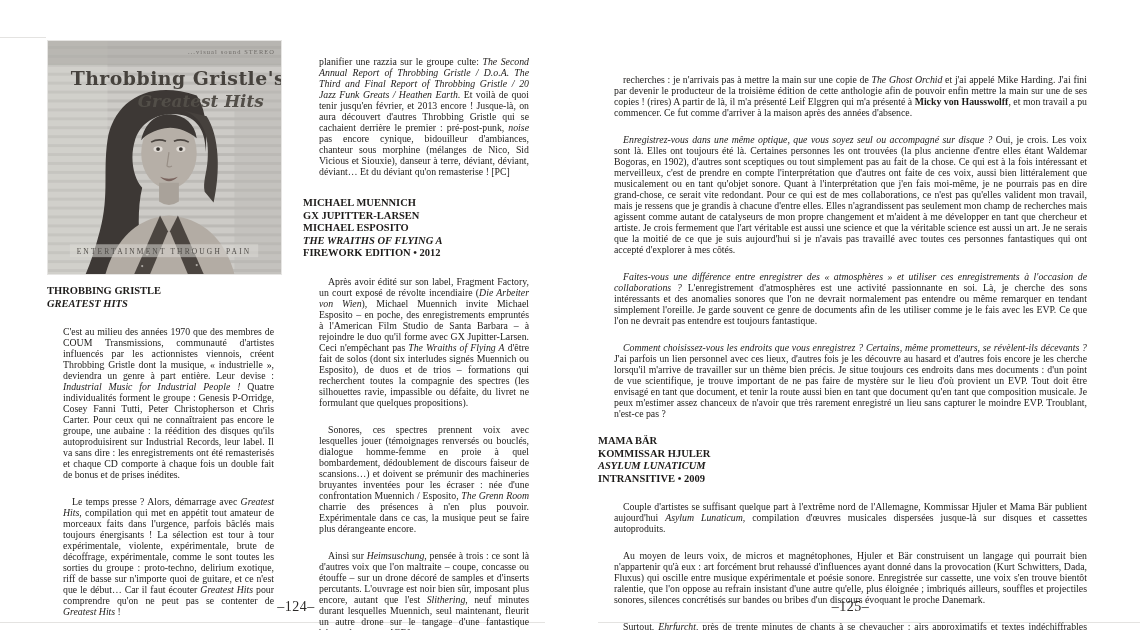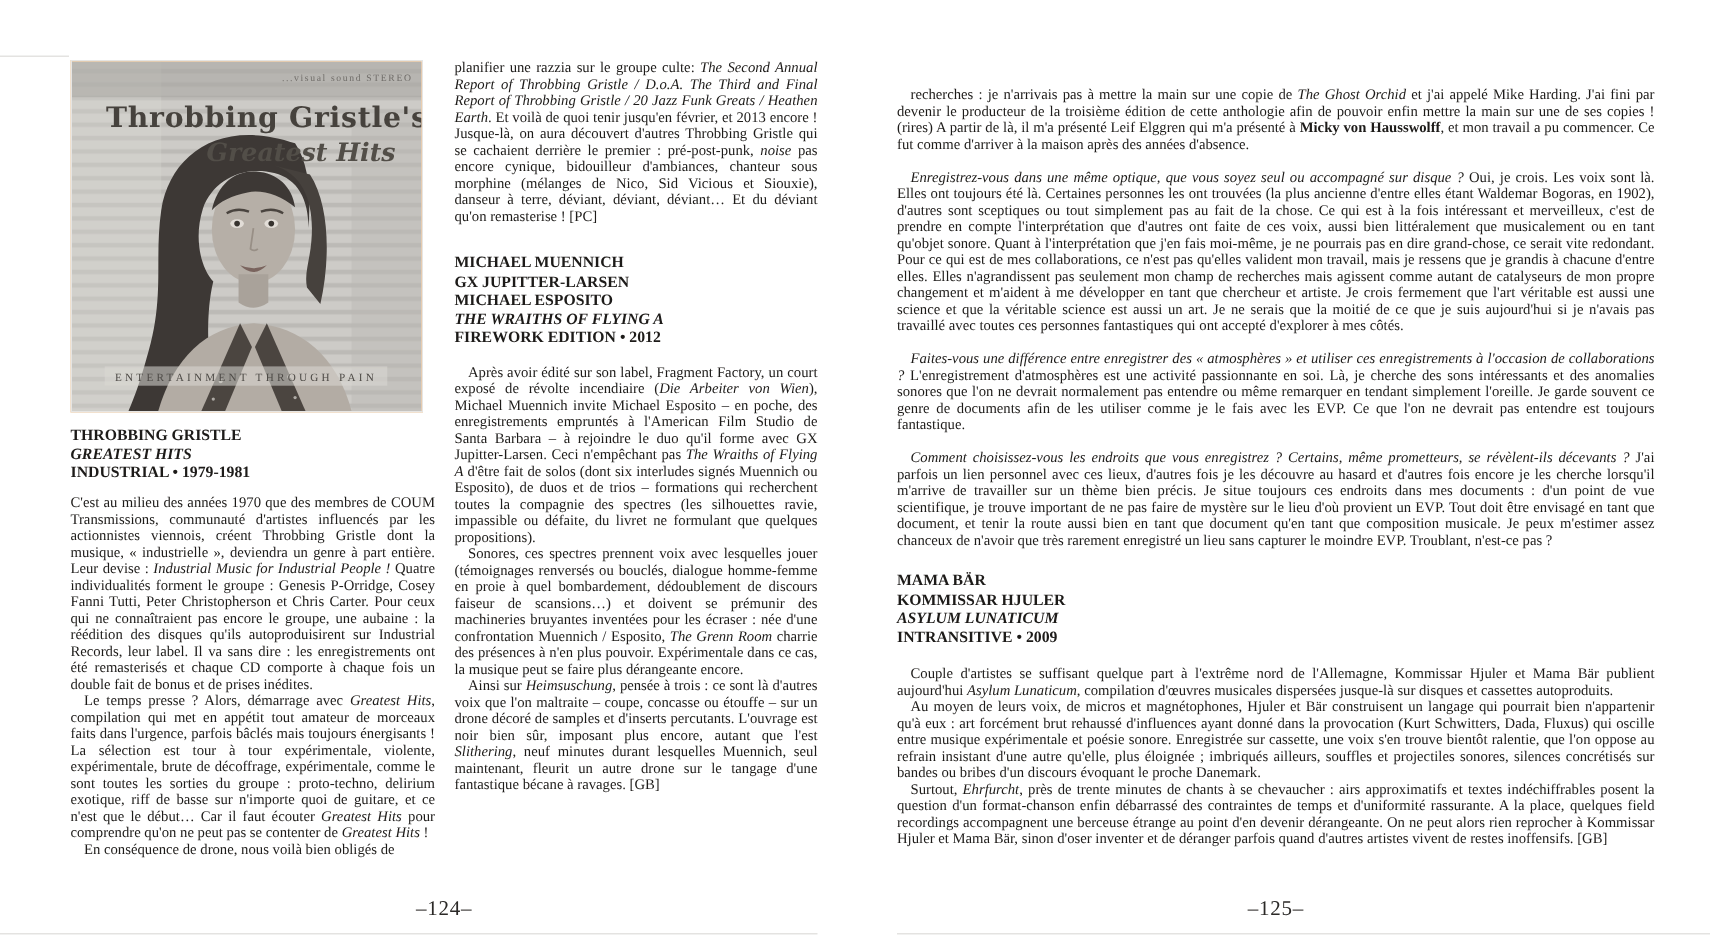--- a/index.html
+++ b/index.html
@@ -5,31 +5,31 @@
   html,body{margin:0;padding:0;background:#ffffff;width:1140px;height:630px;overflow:hidden;}
   .spread{position:relative;width:1140px;height:630px;background:#ffffff;
           font-family:"Liberation Serif",serif;color:#1d1b19;}
   .scan-edge{position:absolute;height:1px;background:#e4e3e1;}
   .page-left{position:absolute;left:47px;top:40px;width:498px;display:flex;gap:13px;}
   .colA{width:243px;flex:none;}
   .colB{width:242px;flex:none;}
   .page-right{position:absolute;left:598px;top:58px;width:505px;}
 
   .album-cover{position:relative;width:235px;height:235px;border:1px solid #e6e5e3;
-               box-sizing:border-box;background:#fdba74;overflow:hidden;}
+               box-sizing:border-box;background:#bef264;overflow:hidden;}
   .album-cover svg{display:block;}
 
   .review-header{font-size:10.5px;line-height:12.5px;}
   .review-header .hline{white-space:nowrap;}
   .align-right{text-align:left;}
   .tg-header{margin:10px 0 7px;}
   .wraiths-header{margin:20px 0 10px;}
   .hjuler-header{margin:16px 0 12px;}
 
-  .body-text .para{margin:0;text-align:justify;font-size:9.8px;line-height:11px;}
+  .body-text .para{margin:16px;text-align:justify;font-size:9.8px;line-height:11px;}
   .para.ind{text-indent:9px;}
   .para.sp{margin-top:11px;}
   .rs-r{font-style:normal;font-weight:normal;}
   .rs-i{font-style:italic;}
   .rs-b{font-weight:700;}
   .rs-bi{font-weight:700;font-style:italic;}
   .hline.rs-b{font-weight:700;}
   .hline.rs-bi{font-weight:700;font-style:italic;}
 
   .page-number{position:absolute;top:599px;font-size:14px;letter-spacing:0.5px;
@@ -90,21 +90,20 @@
           <text x="131" y="44" text-anchor="middle" font-size="19" font-weight="bold" letter-spacing="0.5" font-family="&quot;DejaVu Serif&quot;, serif" fill="#46423d">Throbbing Gristle's</text>
           <text x="154" y="67" text-anchor="middle" font-size="17" font-style="italic" font-weight="bold" font-family="&quot;DejaVu Serif&quot;, serif" fill="#524e48">Greatest Hits</text>
           <rect x="22" y="205" width="190" height="13" fill="#dad8d4" opacity="0.55"></rect>
           <text x="117" y="215" text-anchor="middle" font-size="7.5" letter-spacing="2.2" fill="#4e4b47">ENTERTAINMENT  THROUGH  PAIN</text>
         </svg>
       </div>
 
       <div class="review-header align-right tg-header">
           <div class="hline rs-b">THROBBING GRISTLE</div>
           <div class="hline rs-bi">GREATEST HITS</div>
-          <div class="hline rs-b">INDUSTRIAL • 1979-1981</div>
         </div>
 
       <div class="body-text">
           <p class="para"><span class="rs-r">C'est au milieu des années 1970 que des membres de COUM Transmissions, communauté d'artistes influencés par les actionnistes viennois, créent Throbbing Gristle dont la musique, « industrielle », deviendra un genre à part entière. Leur devise : </span><span class="rs-i">Industrial Music for Industrial People !</span><span class="rs-r"> Quatre individualités forment le groupe : Genesis P-Orridge, Cosey Fanni Tutti, Peter Christopherson et Chris Carter. Pour ceux qui ne connaîtraient pas encore le groupe, une aubaine : la réédition des disques qu'ils autoproduisirent sur Industrial Records, leur label. Il va sans dire : les enregistrements ont été remasterisés et chaque CD comporte à chaque fois un double fait de bonus et de prises inédites.</span></p>
           <p class="para ind"><span class="rs-r">Le temps presse ? Alors, démarrage avec </span><span class="rs-i">Greatest Hits</span><span class="rs-r">, compilation qui met en appétit tout amateur de morceaux faits dans l'urgence, parfois bâclés mais toujours énergisants ! La sélection est tour à tour expérimentale, violente, expérimentale, brute de décoffrage, expérimentale, comme le sont toutes les sorties du groupe : proto-techno, delirium exotique, riff de basse sur n'importe quoi de guitare, et ce n'est que le début… Car il faut écouter </span><span class="rs-i">Greatest Hits</span><span class="rs-r"> pour comprendre qu'on ne peut pas se contenter de </span><span class="rs-i">Greatest Hits</span><span class="rs-r"> !</span></p>
           <p class="para ind"><span class="rs-r">En conséquence de drone, nous voilà bien obligés de</span></p>
         </div>
     </div>
 
     <div class="colB">

